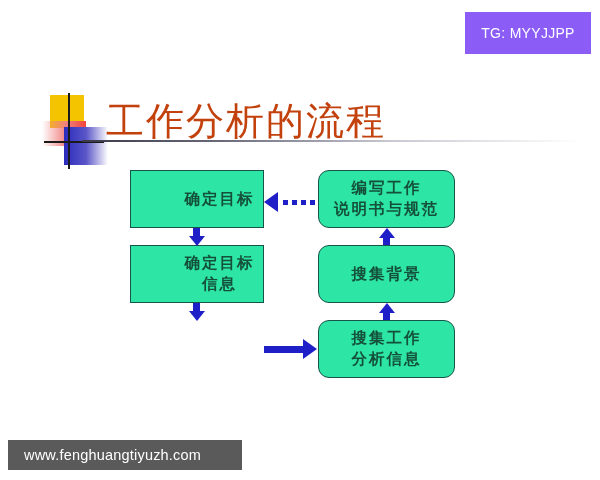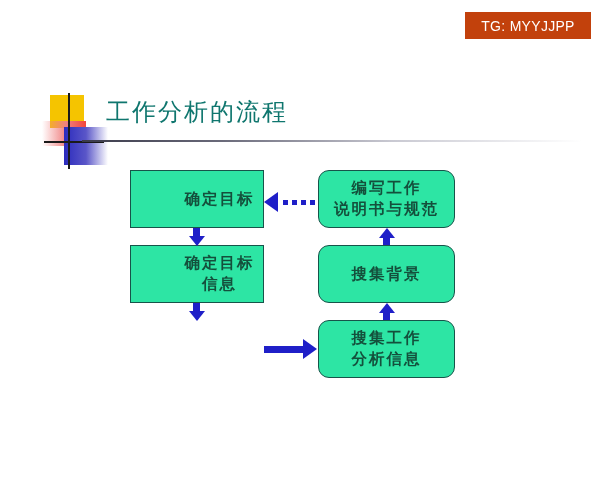--- a/index.html
+++ b/index.html
@@ -17,22 +17,22 @@
     background: #ffffff;
     overflow: hidden;
   }
 
   
   .tag-badge {
     position: absolute;
     top: 12px;
     left: 465px;
     width: 126px;
-    height: 27px;
-    background: #c2410c;
+    height: 42px;
+    background: #8b5cf6;
     color: #ffffff;
     font-size: 14px;
     letter-spacing: 0.3px;
     display: flex;
     align-items: center;
     justify-content: center;
     box-sizing: border-box;
   }
 
   
@@ -95,22 +95,22 @@
     position: absolute;
     left: 2px; top: 48px;
     width: 60px; height: 2px;
     background: #1a1a1a;
   }
   .page-title {
     position: absolute;
     left: 106px;
     top: 8px;
     font-family: "DejaVu Serif", "Liberation Serif", serif;
-    font-size: 24px;
-    color: #0f766e;
+    font-size: 38px;
+    color: #c2410c;
     letter-spacing: 2px;
     white-space: nowrap;
   }
   .title-rule {
     position: absolute;
     left: 82px;
     top: 52px;
     width: 500px;
     height: 2px;
     background: linear-gradient(to right, #3a3a4a 0%, #6a6a7a 28%, #c9c9d2 62%, #ffffff 100%);
@@ -247,14 +247,15 @@
     <div class="arrow-head head-up" style="left:378.5px; top:228px;"></div>
 
     <div class="arrow-head head-left" style="left:264px; top:192px;"></div>
     <div class="dot" style="left:283px; top:199.5px;"></div>
     <div class="dot" style="left:292px; top:199.5px;"></div>
     <div class="dot" style="left:301px; top:199.5px;"></div>
     <div class="dot" style="left:310px; top:199.5px;"></div>
 
   </div>
 
+  <div class="watermark">www.fenghuangtiyuzh.com</div>
 
 </div>
 
 </body></html>

